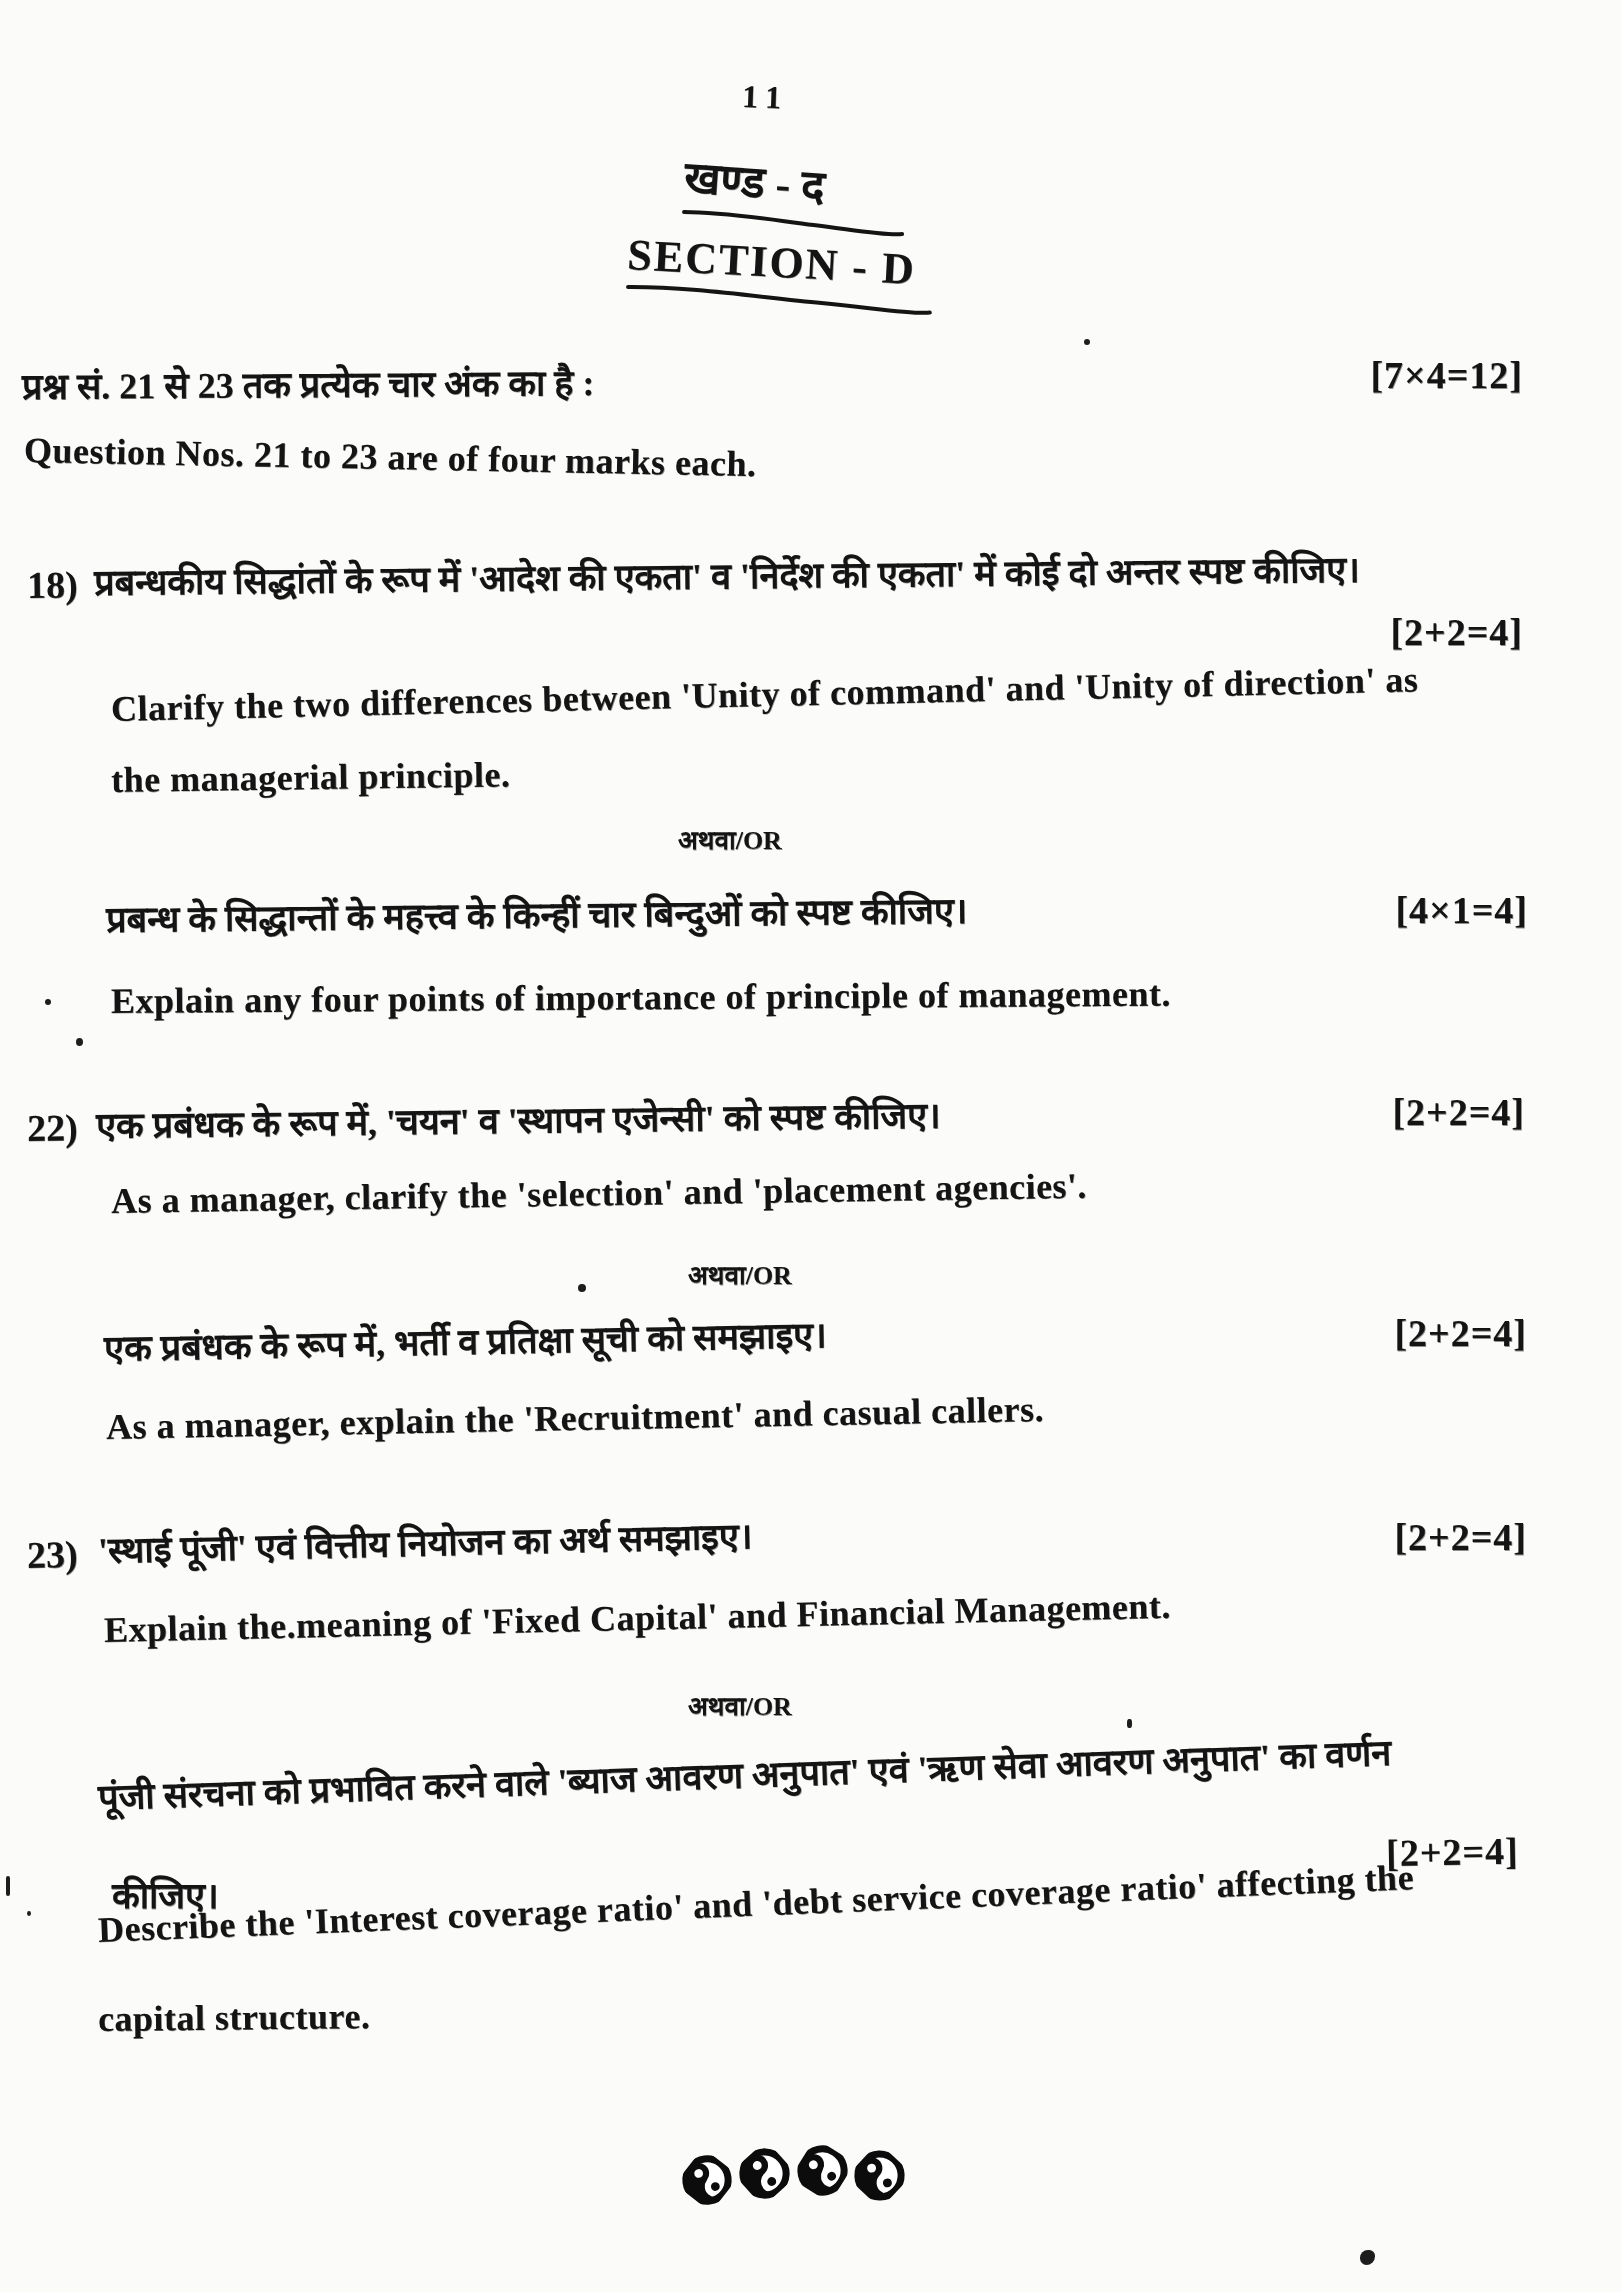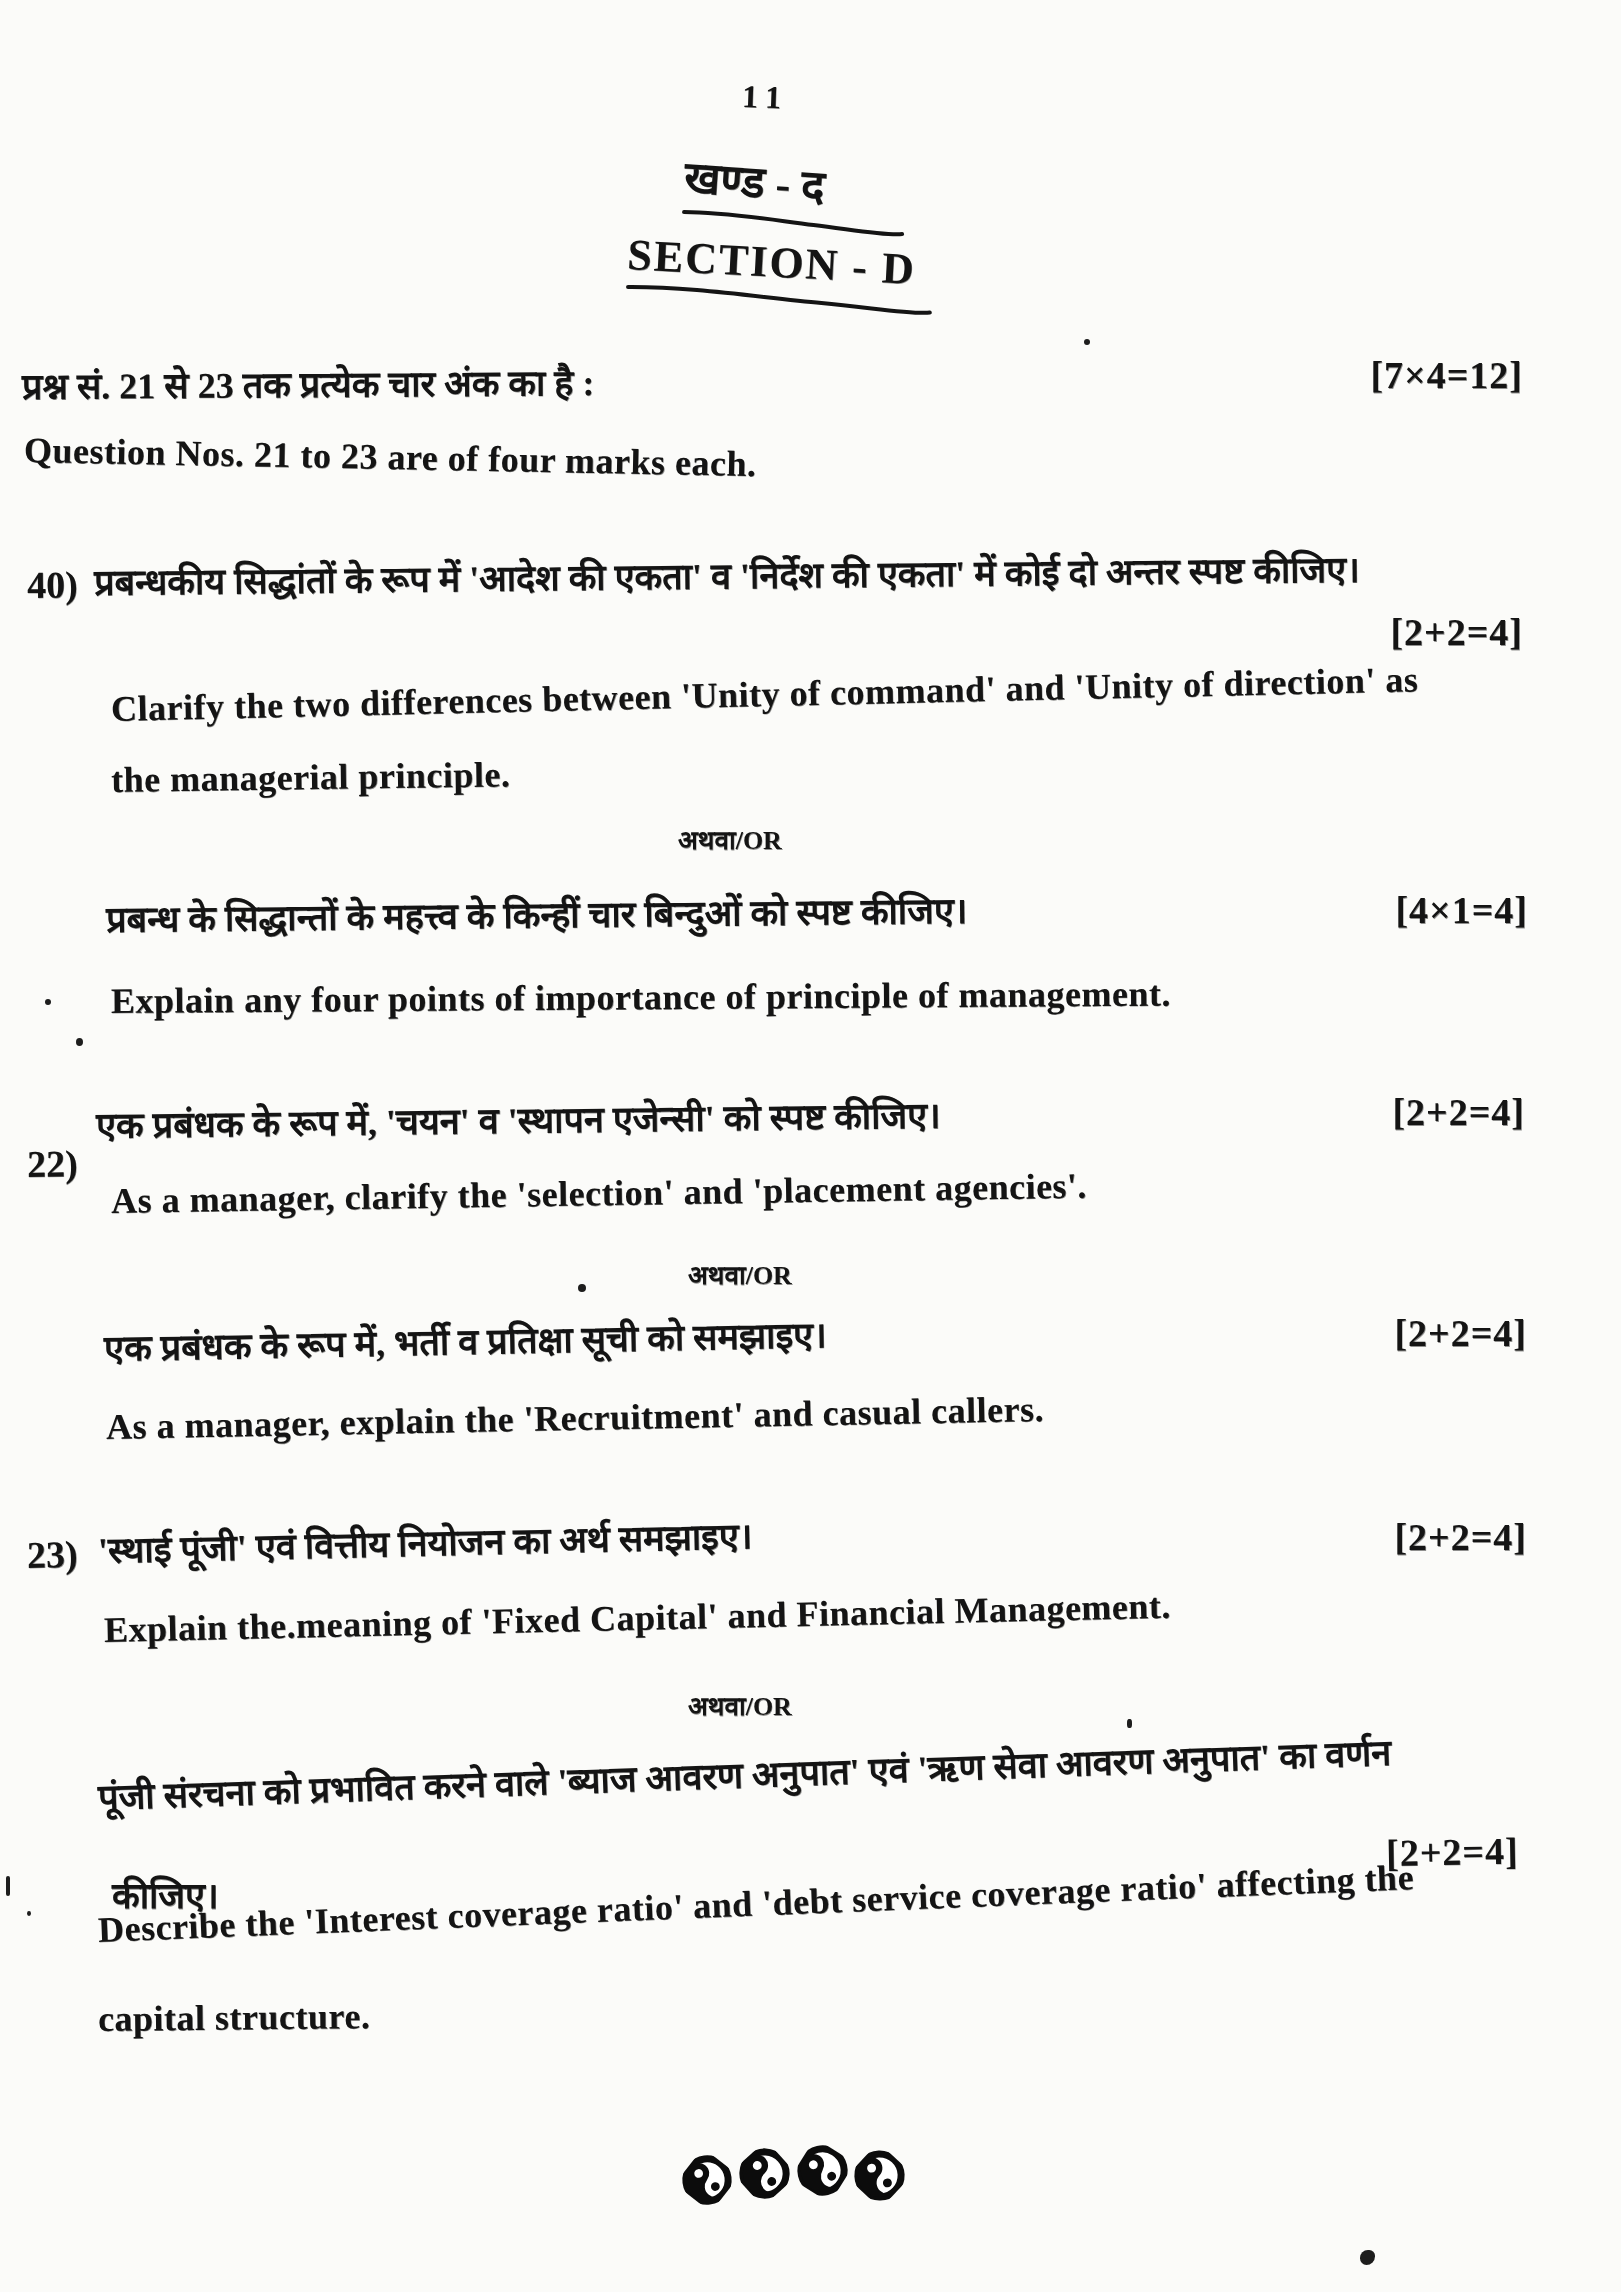--- a/index.html
+++ b/index.html
@@ -51,33 +51,33 @@
     <span>SECTION - D</span>
     <svg class="ul" width="309" height="19.6" viewBox="0 0 315 20">
       <path d="M2,5 C70,1 140,9 200,11 C252,13 292,18 311,15" stroke="#141414" stroke-width="4" fill="none" stroke-linecap="round"></path>
     </svg>
   </div>
 
   <div class="t hi" style="left:21.6px;top:361px;transform:rotate(-0.4deg);">प्रश्न सं. 21 से 23 तक प्रत्येक चार अंक का है :</div>
   <div class="t marks" style="right:98px;left:auto;top:353px;">[7×4=12]</div>
   <div class="t en" style="left:23.5px;top:429px;transform:rotate(1.1deg);">Question Nos. 21 to 23 are of four marks each.</div>
 
-  <div class="t qnum" style="left:27.4px;top:563px;transform:rotate(-0.6deg);">40)</div>
+  <div class="t qnum" style="left:27.4px;top:563px;transform:rotate(-0.6deg);">18)</div>
   <div class="t hi" style="left:94px;top:557px;transform:rotate(-0.6deg);">प्रबन्धकीय सिद्धांतों के रूप में 'आदेश की एकता' व 'निर्देश की एकता' में कोई दो अन्तर स्पष्ट कीजिए।</div>
   <div class="t marks" style="right:98px;left:auto;top:610px;">[2+2=4]</div>
   <div class="t en" style="left:111px;top:688px;transform:rotate(-1.3deg);">Clarify the two differences between 'Unity of command' and 'Unity of direction' as</div>
   <div class="t en" style="left:111px;top:759px;transform:rotate(-0.8deg);">the managerial principle.</div>
 
   <div class="t or" style="left:678px;top:821px;">अथवा/OR</div>
 
   <div class="t hi" style="left:106px;top:894px;transform:rotate(-0.6deg);">प्रबन्ध के सिद्धान्तों के महत्त्व के किन्हीं चार बिन्दुओं को स्पष्ट कीजिए।</div>
   <div class="t marks" style="right:93px;left:auto;top:888px;">[4×1=4]</div>
   <div class="t en" style="left:111px;top:980px;transform:rotate(-0.4deg);">Explain any four points of importance of principle of management.</div>
 
-  <div class="t qnum" style="left:27.4px;top:1106px;transform:rotate(-0.7deg);margin-top:36px;">22)</div>
+  <div class="t qnum" style="left:27.4px;top:1106px;transform:rotate(-0.7deg);">22)</div>
   <div class="t hi" style="left:96px;top:1100px;transform:rotate(-0.7deg);">एक प्रबंधक के रूप में, 'चयन' व 'स्थापन एजेन्सी' को स्पष्ट कीजिए।</div>
   <div class="t marks" style="right:96px;left:auto;top:1090px;">[2+2=4]</div>
   <div class="t en" style="left:111px;top:1180px;transform:rotate(-0.9deg);">As a manager, clarify the 'selection' and 'placement agencies'.</div>
 
   <div class="t or" style="left:688px;top:1256px;">अथवा/OR</div>
 
   <div class="t hi" style="left:104px;top:1323px;transform:rotate(-1.1deg);">एक प्रबंधक के रूप में, भर्ती व प्रतिक्षा सूची को समझाइए।</div>
   <div class="t marks" style="right:94px;left:auto;top:1311px;">[2+2=4]</div>
   <div class="t en" style="left:106px;top:1406px;transform:rotate(-1.1deg);">As a manager, explain the 'Recruitment' and casual callers.</div>
 

